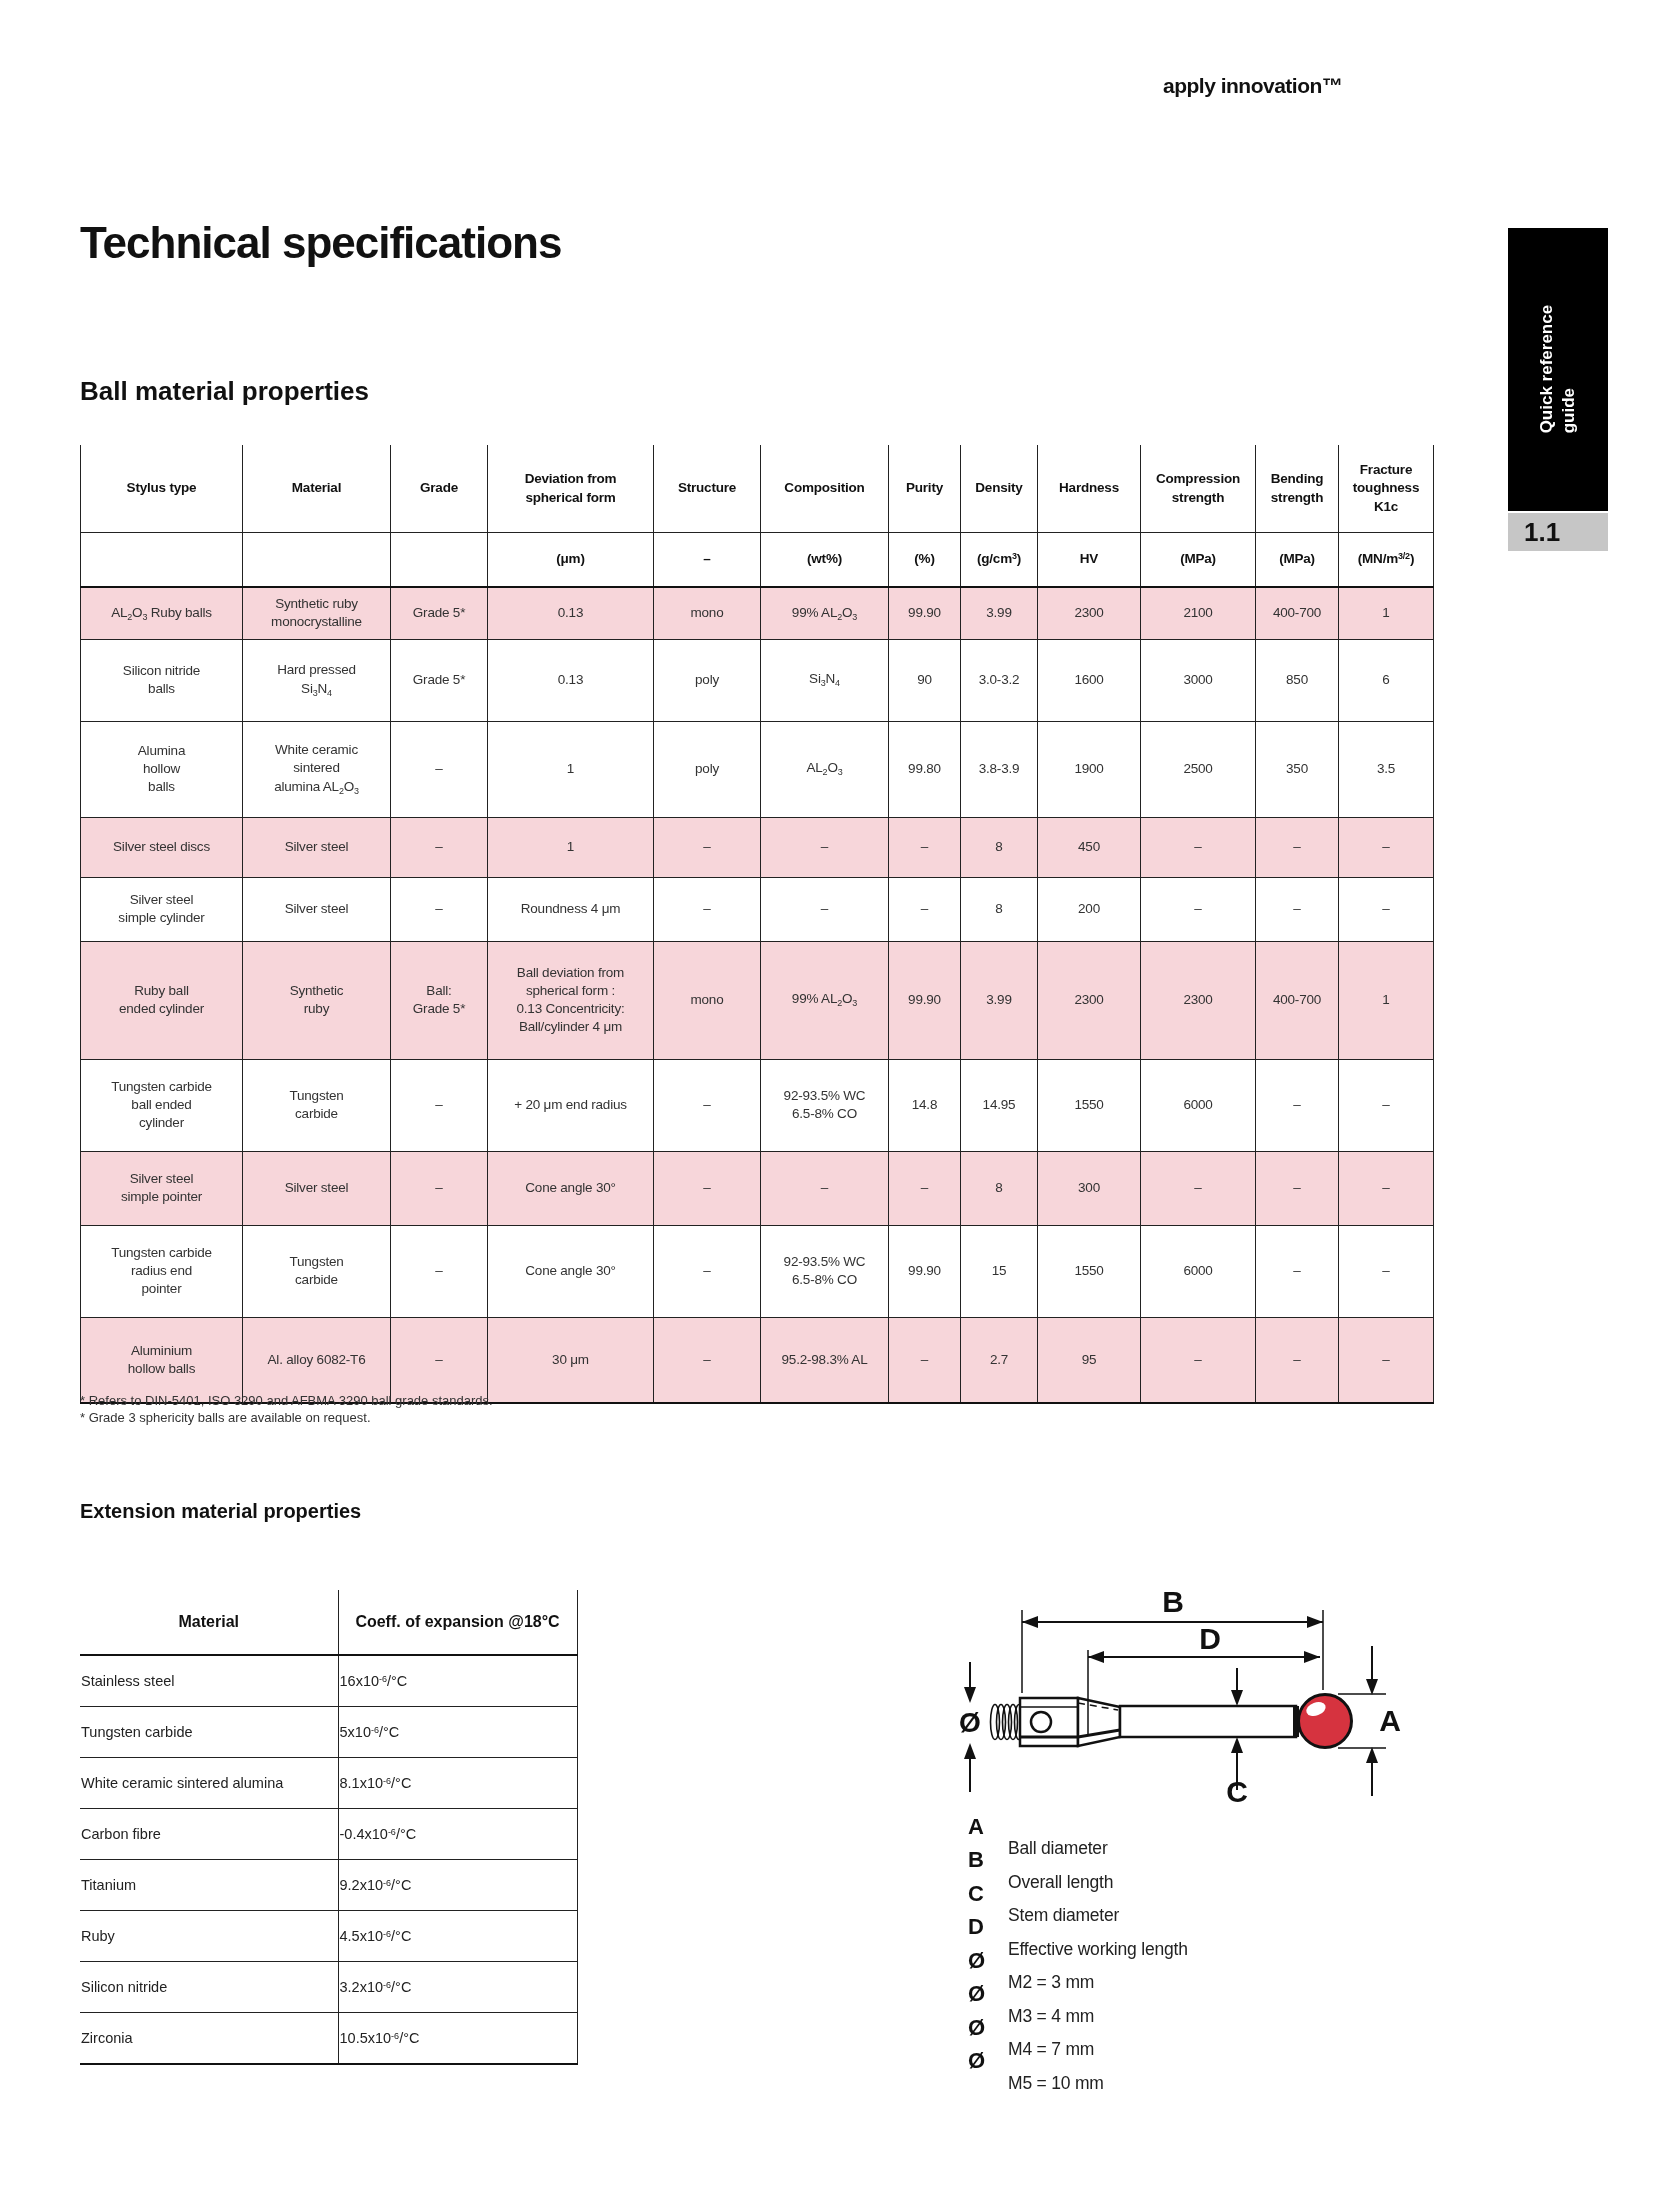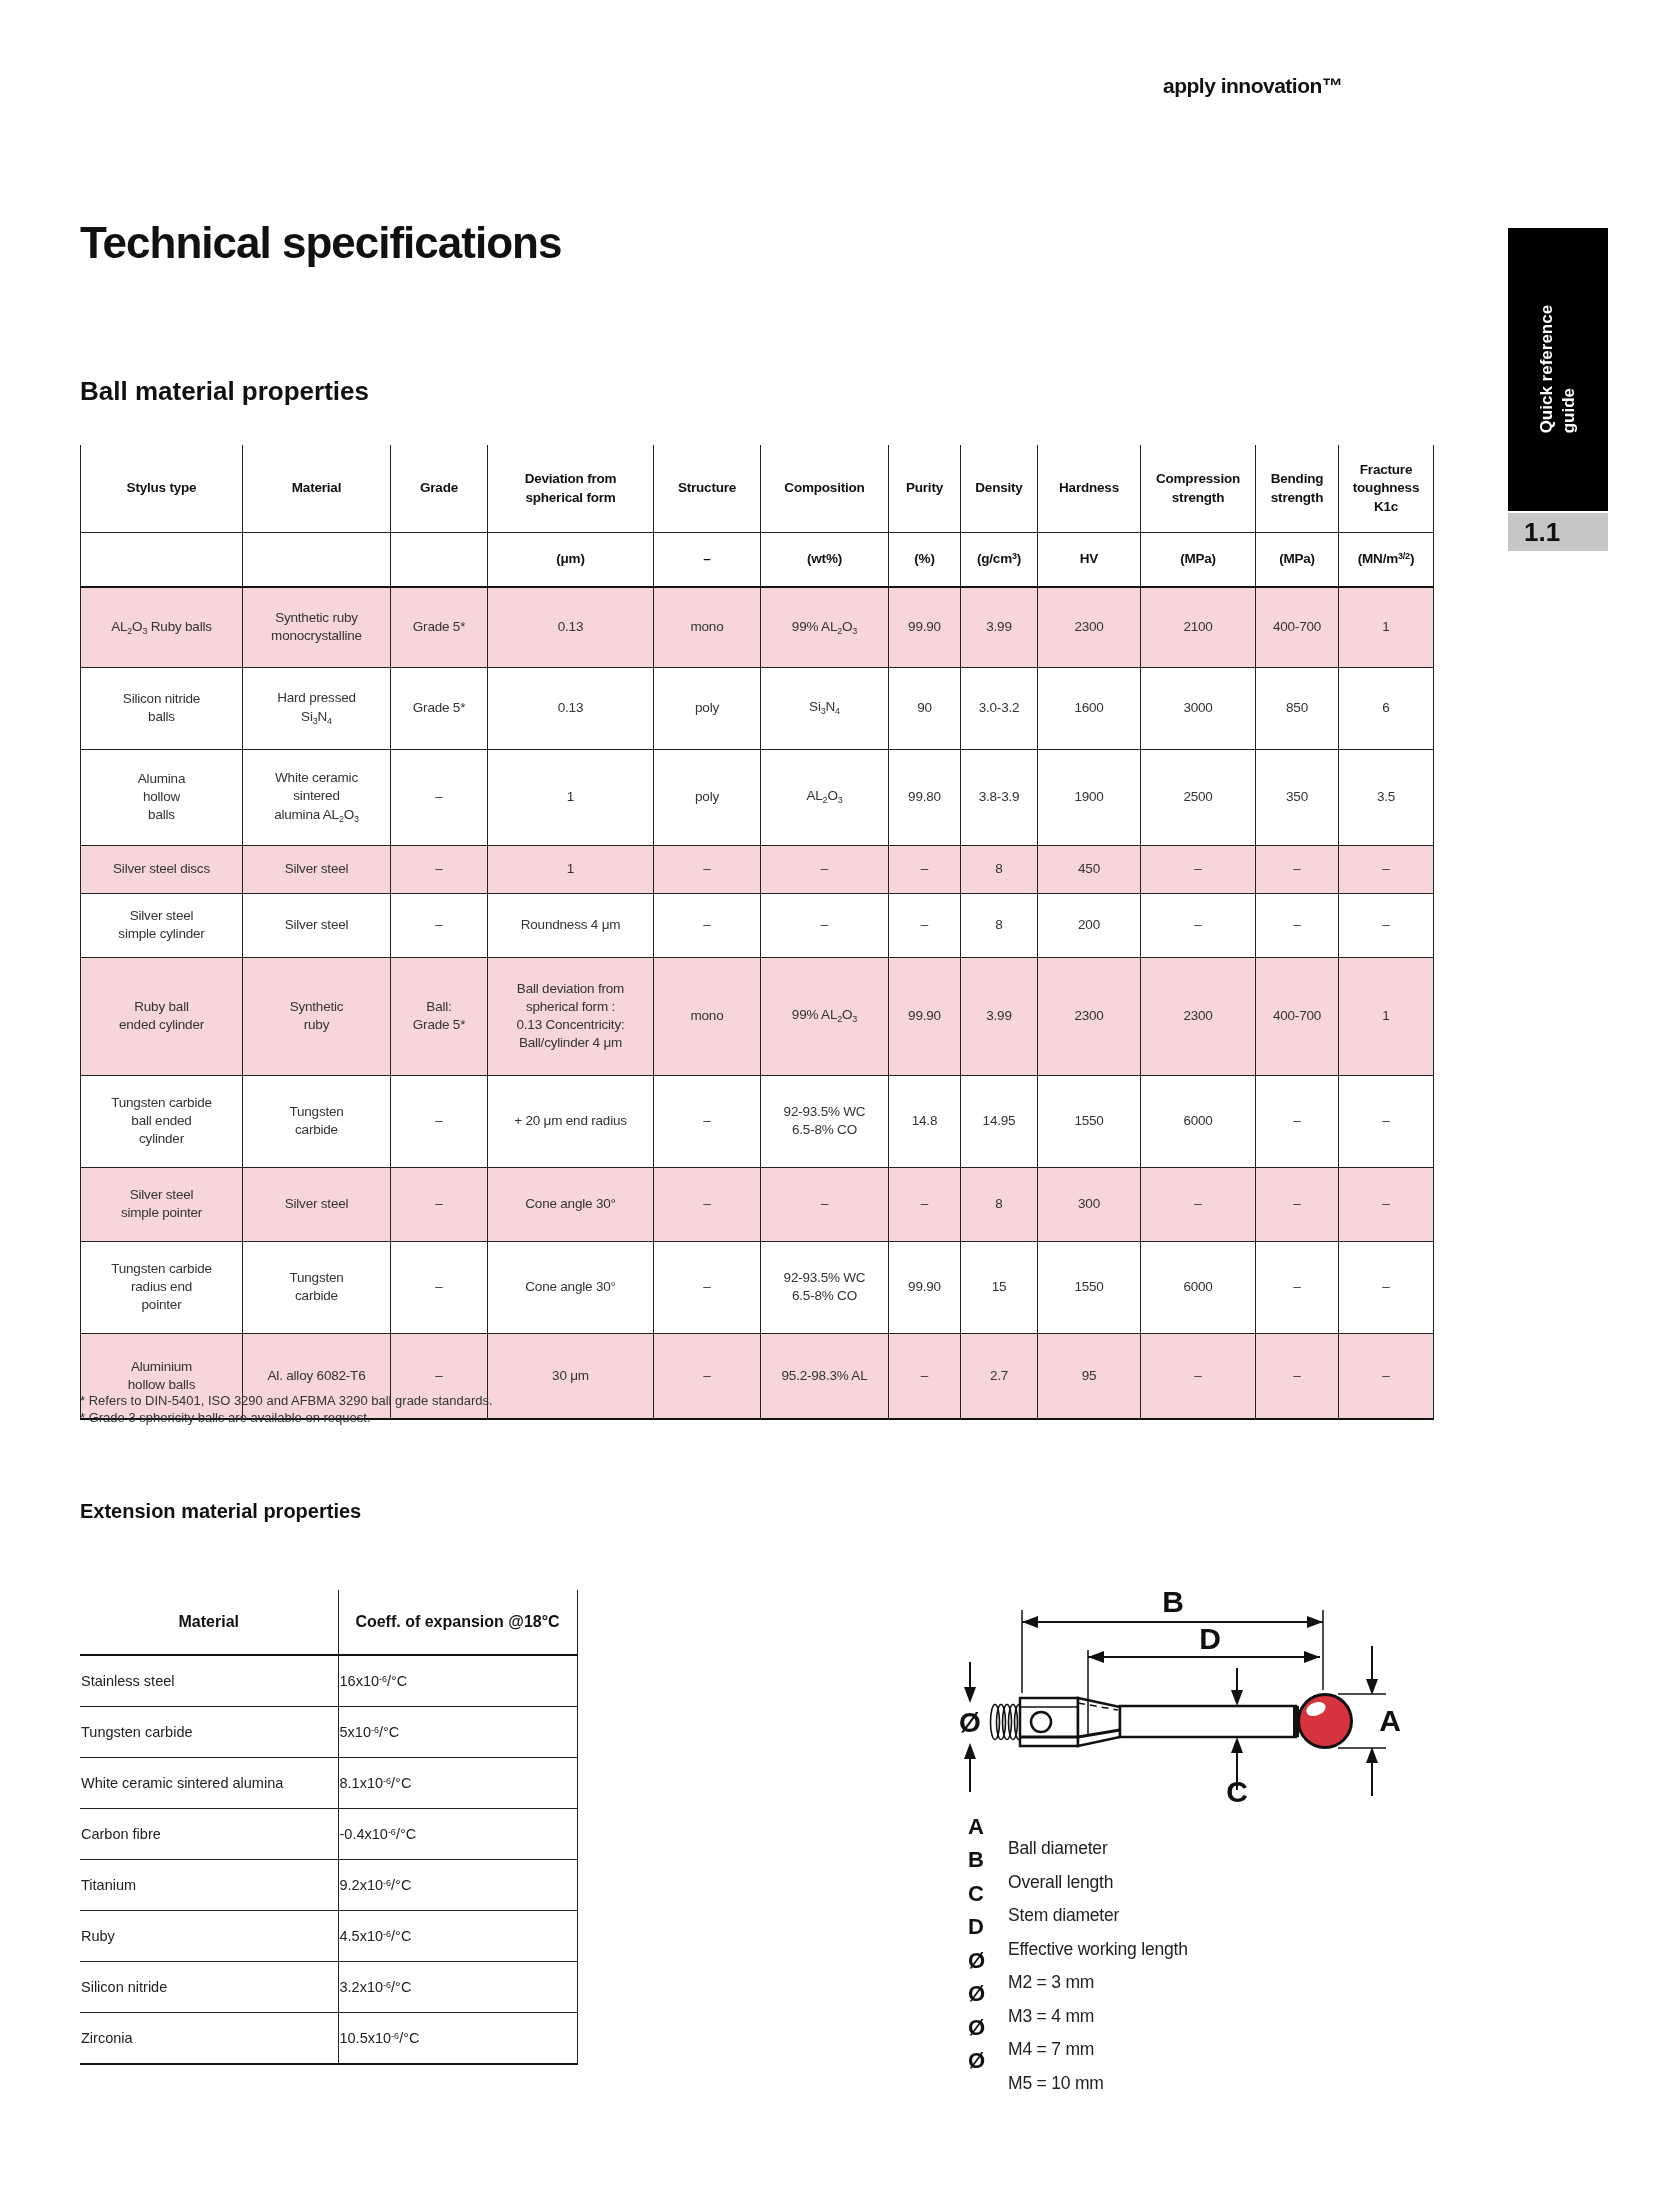--- a/index.html
+++ b/index.html
@@ -118,21 +118,21 @@
         <td>(wt%)</td>
         <td>(%)</td>
         <td>(g/cm<sup>3</sup>)</td>
         <td>HV</td>
         <td>(MPa)</td>
         <td>(MPa)</td>
         <td>(MN/m<sup>3/2</sup>)</td>
       </tr>
     </thead>
     <tbody>
-      <tr style="height: 80px; background: rgb(247, 214, 218);">
+      <tr style="height: 52px; background: rgb(247, 214, 218);">
         <td>AL<sub>2</sub>O<sub>3</sub> Ruby balls</td>
         <td>Synthetic ruby<br>monocrystalline</td>
         <td>Grade 5*</td>
         <td>0.13</td>
         <td>mono</td>
         <td>99% AL<sub>2</sub>O<sub>3</sub></td>
         <td>99.90</td>
         <td>3.99</td>
         <td>2300</td>
         <td>2100</td>
@@ -160,21 +160,21 @@
         <td>1</td>
         <td>poly</td>
         <td>AL<sub>2</sub>O<sub>3</sub></td>
         <td>99.80</td>
         <td>3.8-3.9</td>
         <td>1900</td>
         <td>2500</td>
         <td>350</td>
         <td>3.5</td>
       </tr>
-      <tr style="height: 48px; background: rgb(247, 214, 218);">
+      <tr style="height: 60px; background: rgb(247, 214, 218);">
         <td>Silver steel discs</td>
         <td>Silver steel</td>
         <td>–</td>
         <td>1</td>
         <td>–</td>
         <td>–</td>
         <td>–</td>
         <td>8</td>
         <td>450</td>
         <td>–</td>

